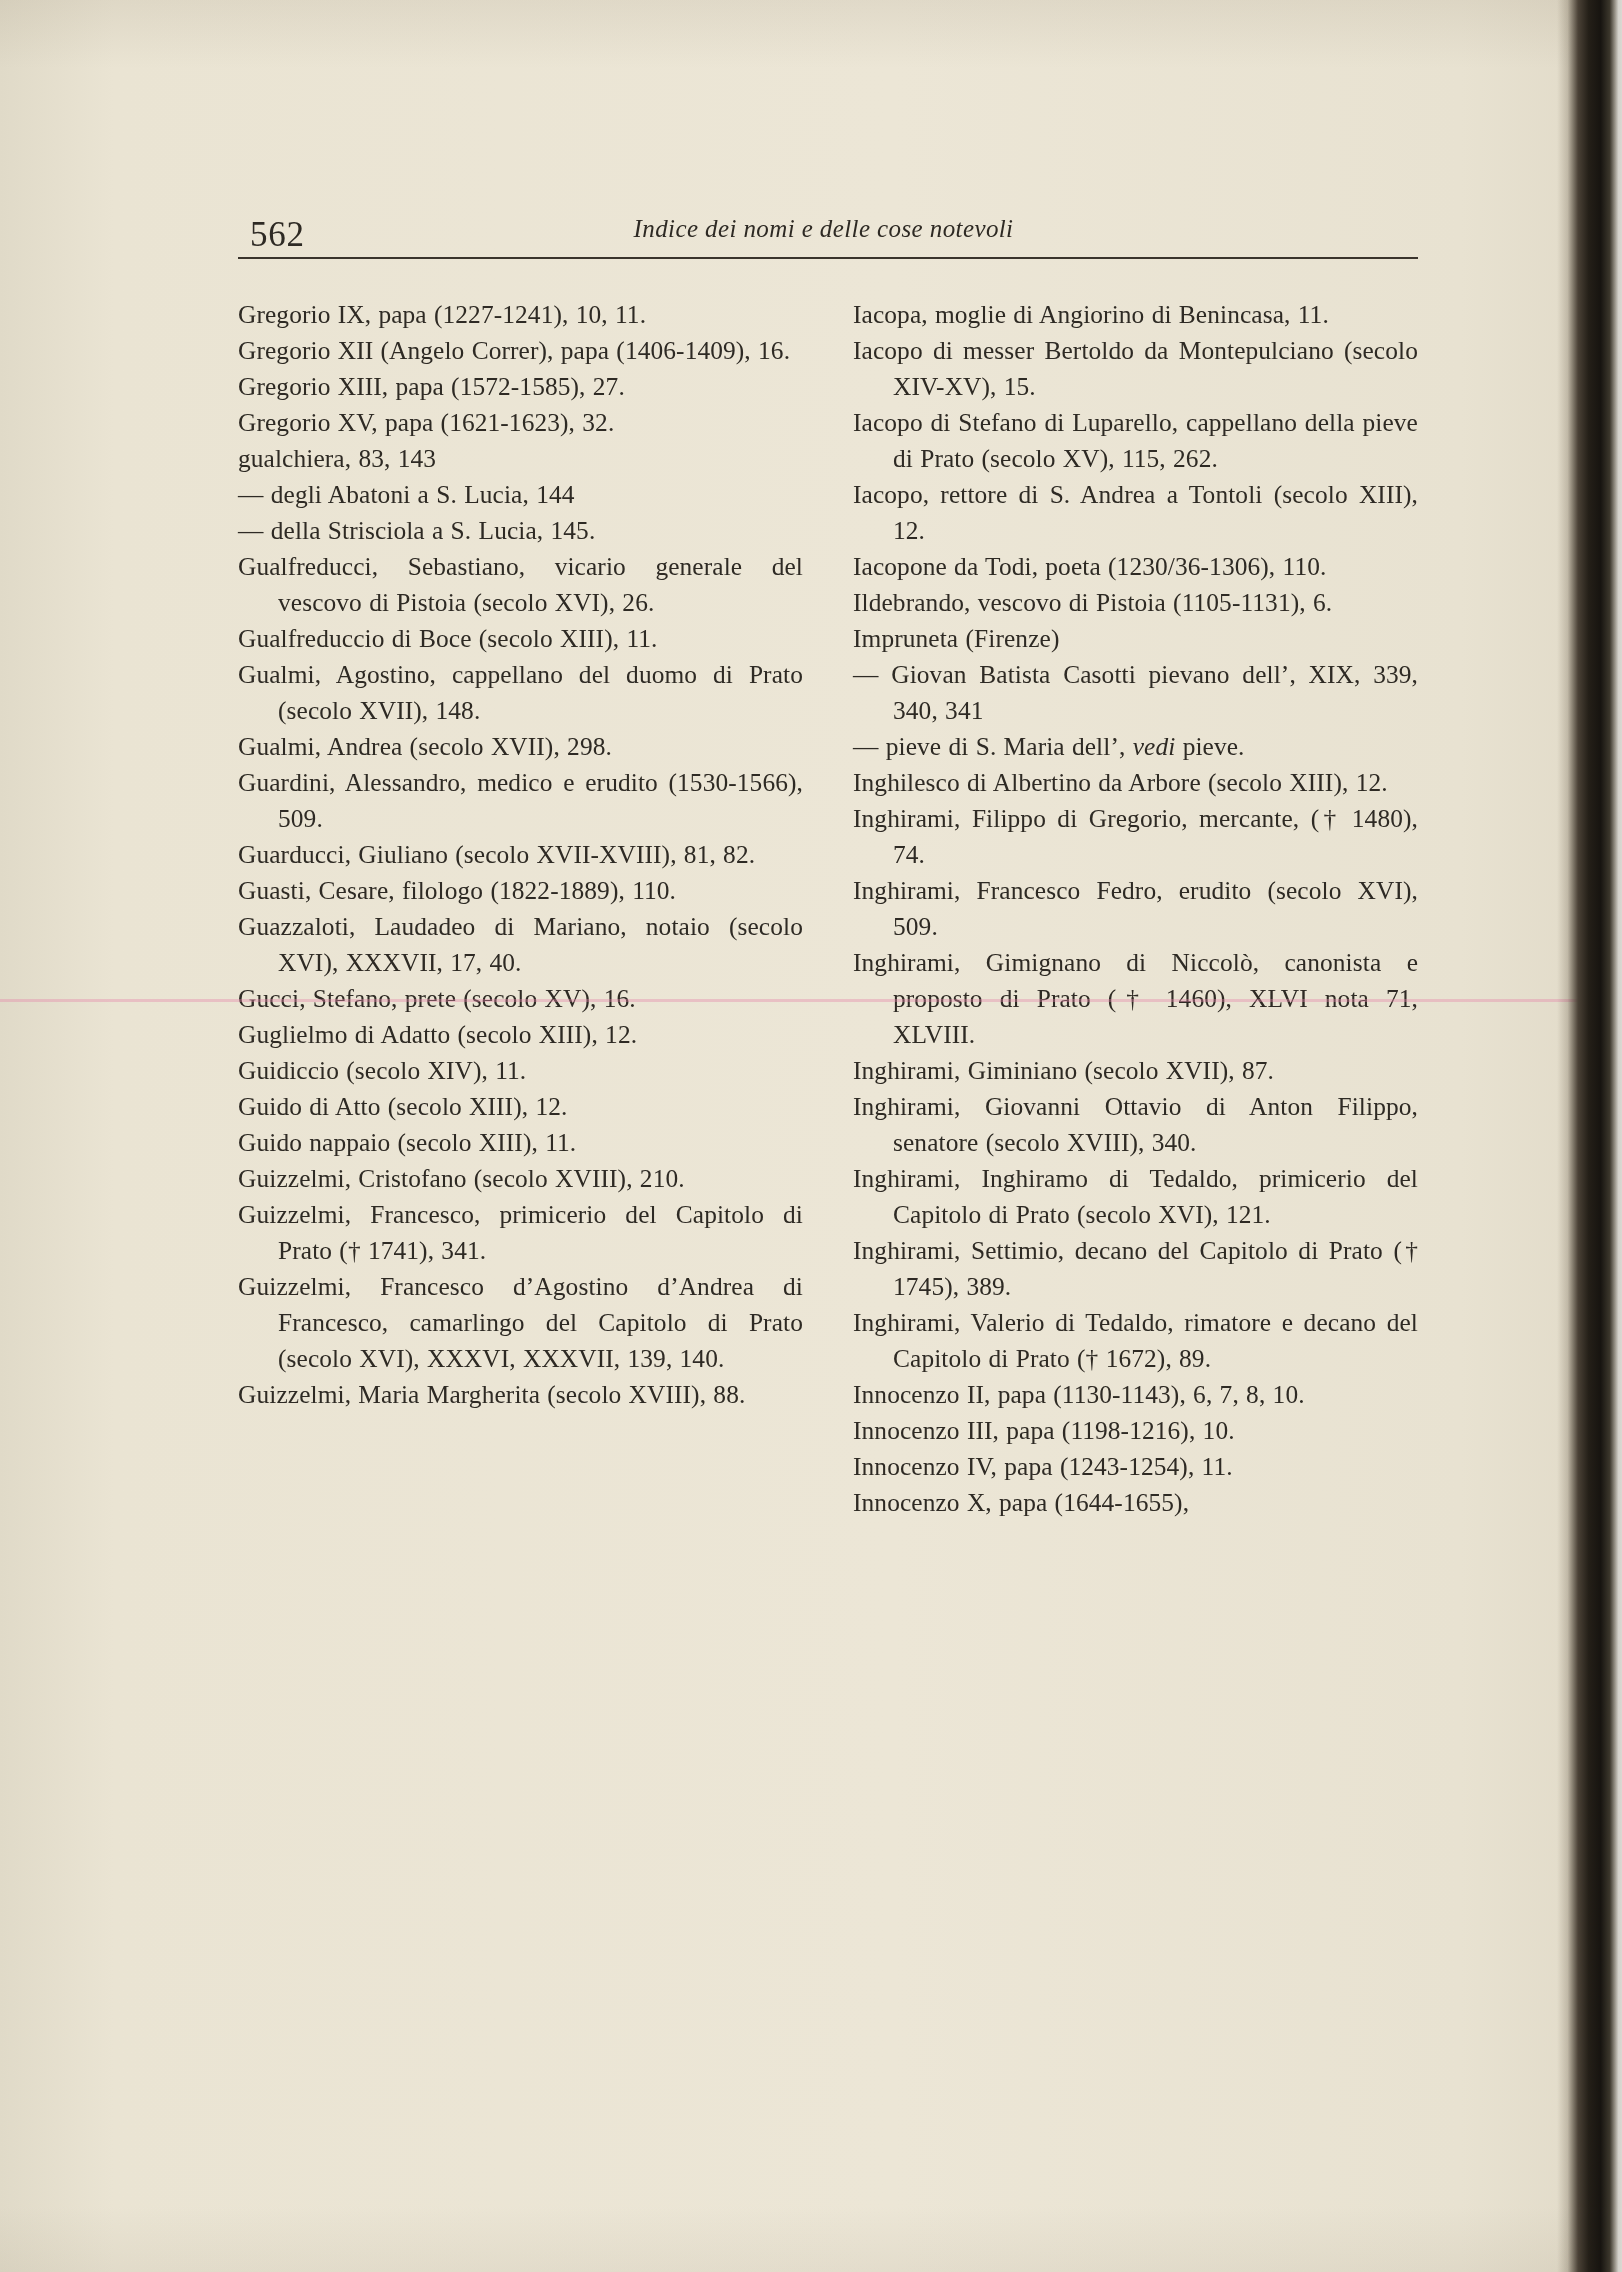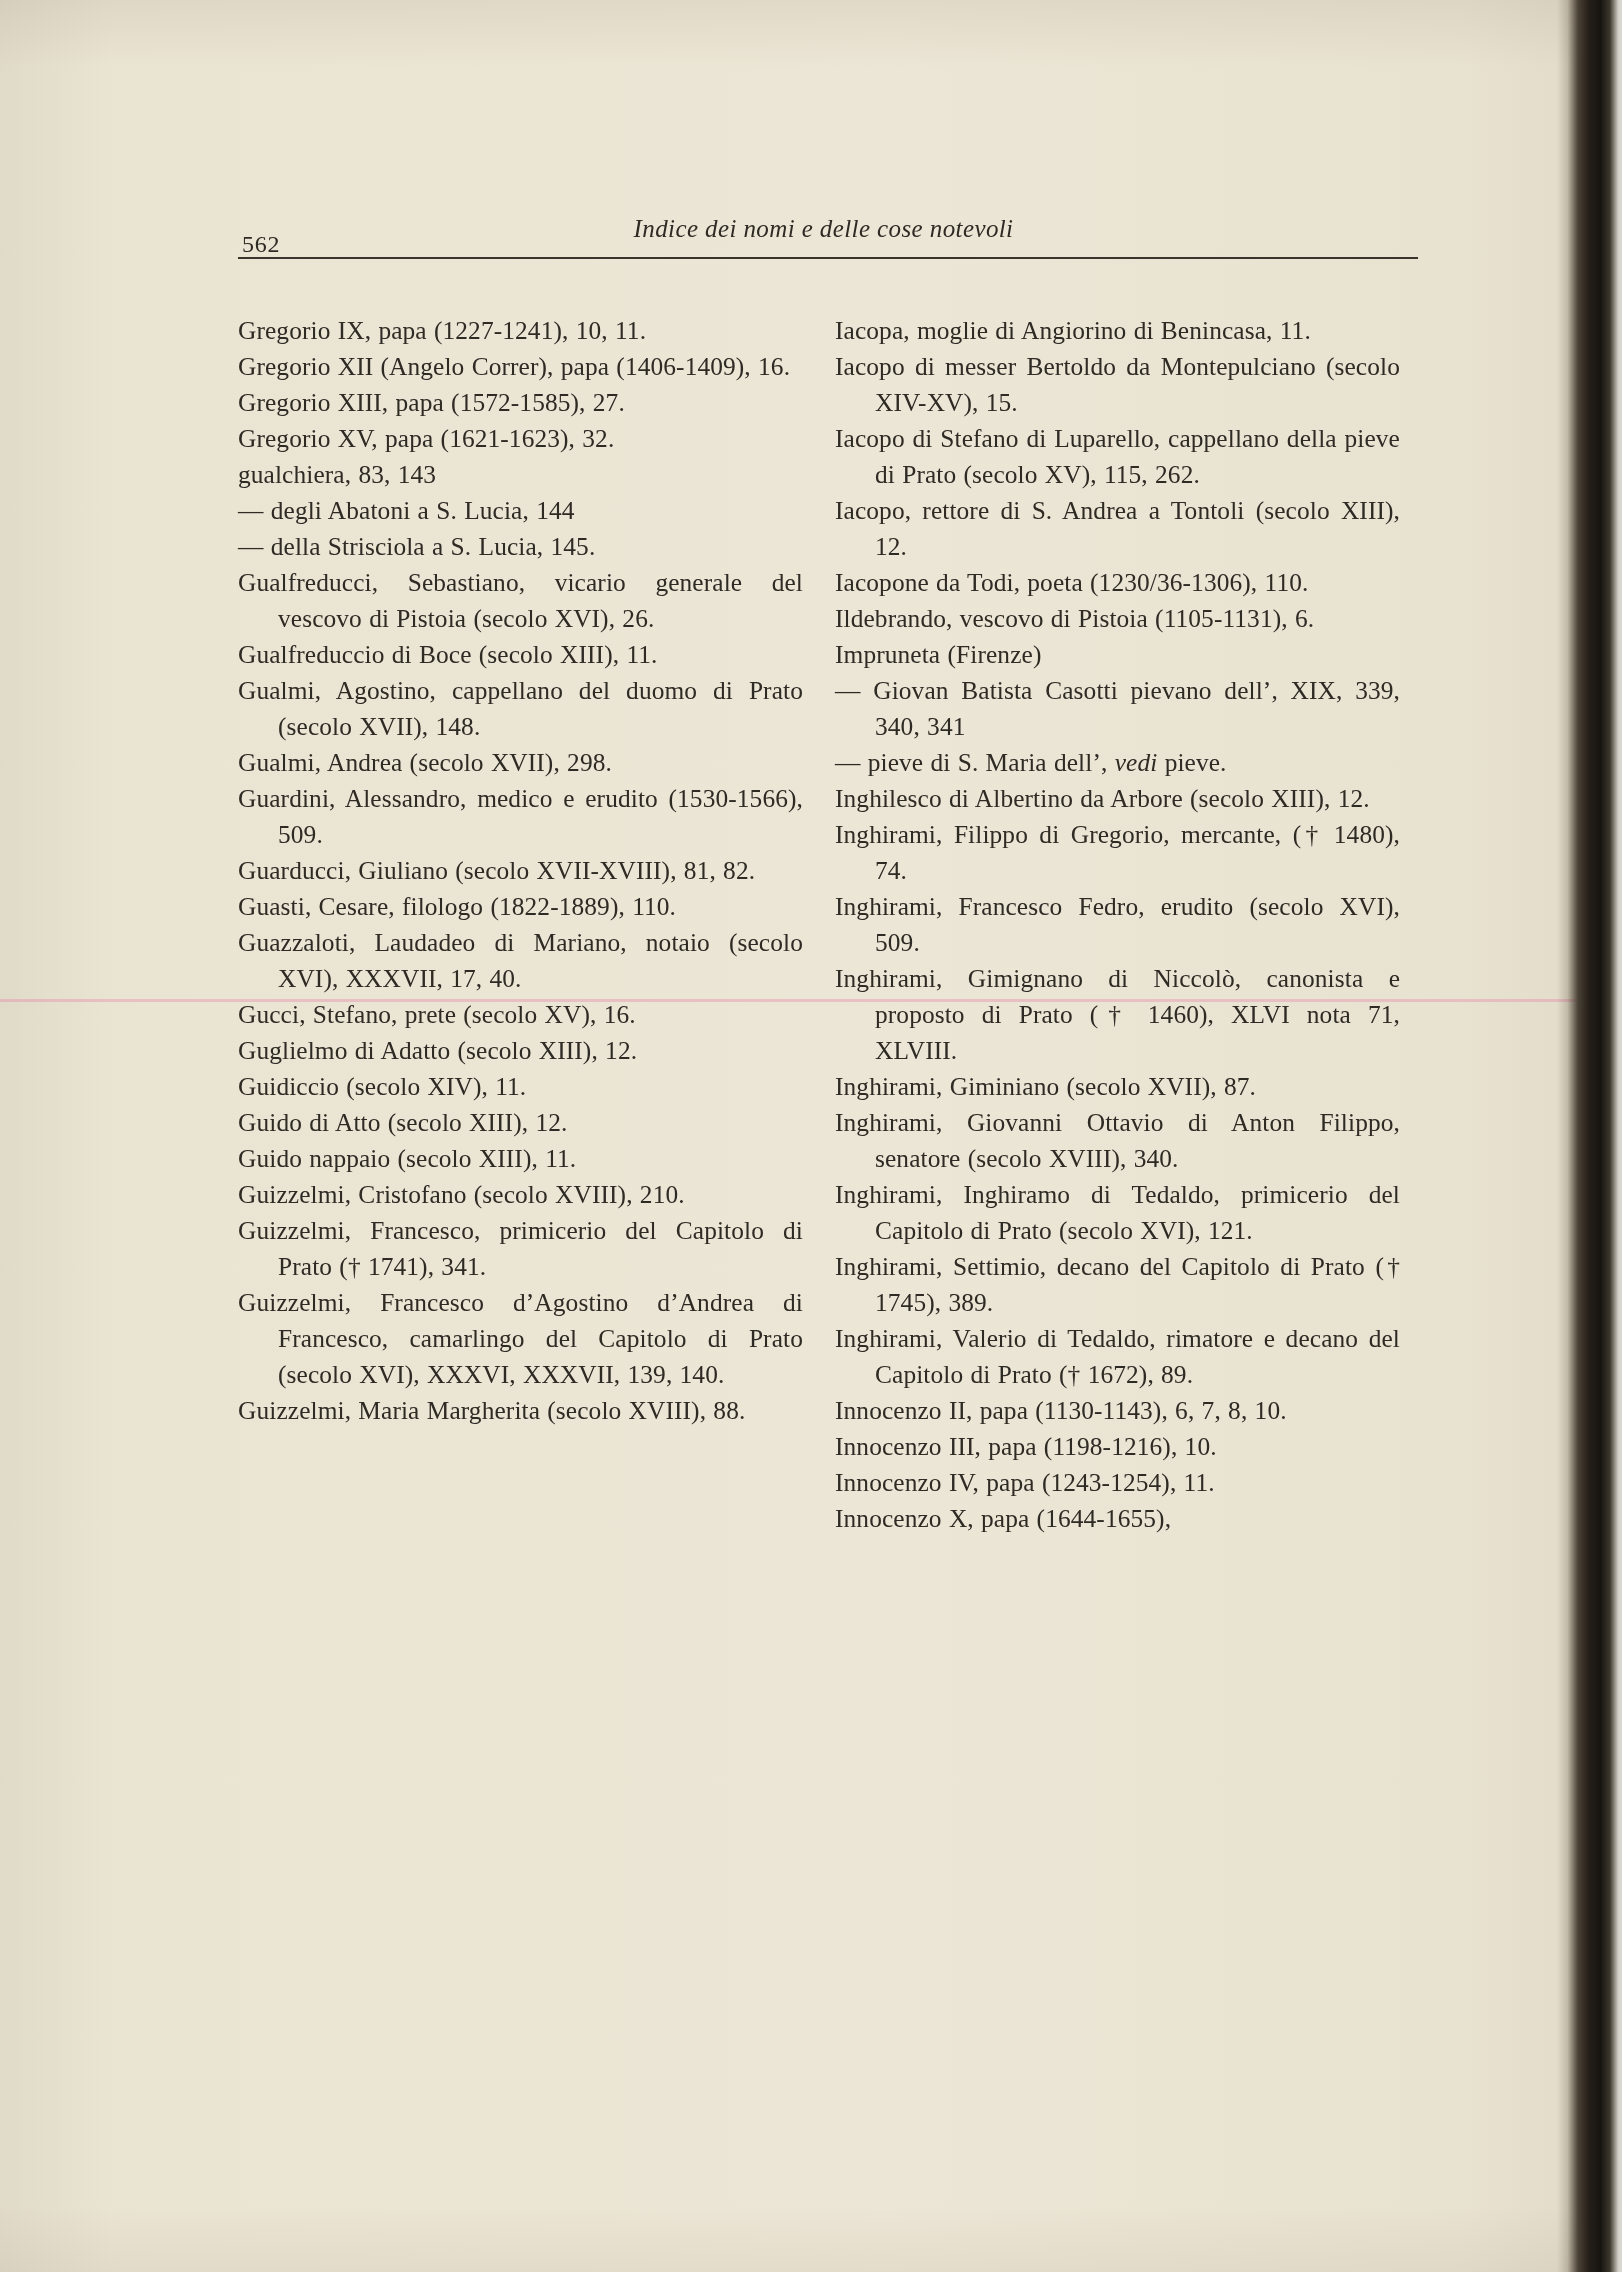--- a/index.html
+++ b/index.html
@@ -39,36 +39,36 @@
   .pink-line {
     position: absolute; left: 0; top: 999px; width: 100%; height: 3.2px;
     background: rgba(229, 132, 168, 0.38);
   }
 
   .header {
     position: absolute; top: 215px; left: 238px; width: 1180px;
     height: 36px;
   }
   .pagenum {
-    position: absolute; left: 4px; top: 0;
-    font-size: 24px; letter-spacing: 0.8px; margin-top: 16px;
+    position: absolute; left: 12px; top: 0;
+    font-size: 35px; letter-spacing: 0.8px;
   }
   .running-title {
     position: absolute; left: 0; right: 9px; top: 0;
     text-align: center; font-style: italic;
     font-size: 25px; letter-spacing: 0.4px;
   }
   .rule {
     position: absolute; top: 257px; left: 238px; width: 1180px;
     border-bottom: 2.4px solid #3a342c;
   }
 
   .columns {
-    position: absolute; top: 312px; left: 238px; width: 1180px;
-    display: flex; gap: 32px;
+    position: absolute; top: 296px; left: 238px; width: 1180px;
+    display: flex; gap: 50px;
   }
   .col { width: 565px; }
 
   .entry {
     margin: 0;
     padding-left: 40px;
     text-indent: -40px;
     text-align: justify;
     font-size: 25.4px;
     line-height: 36px;

